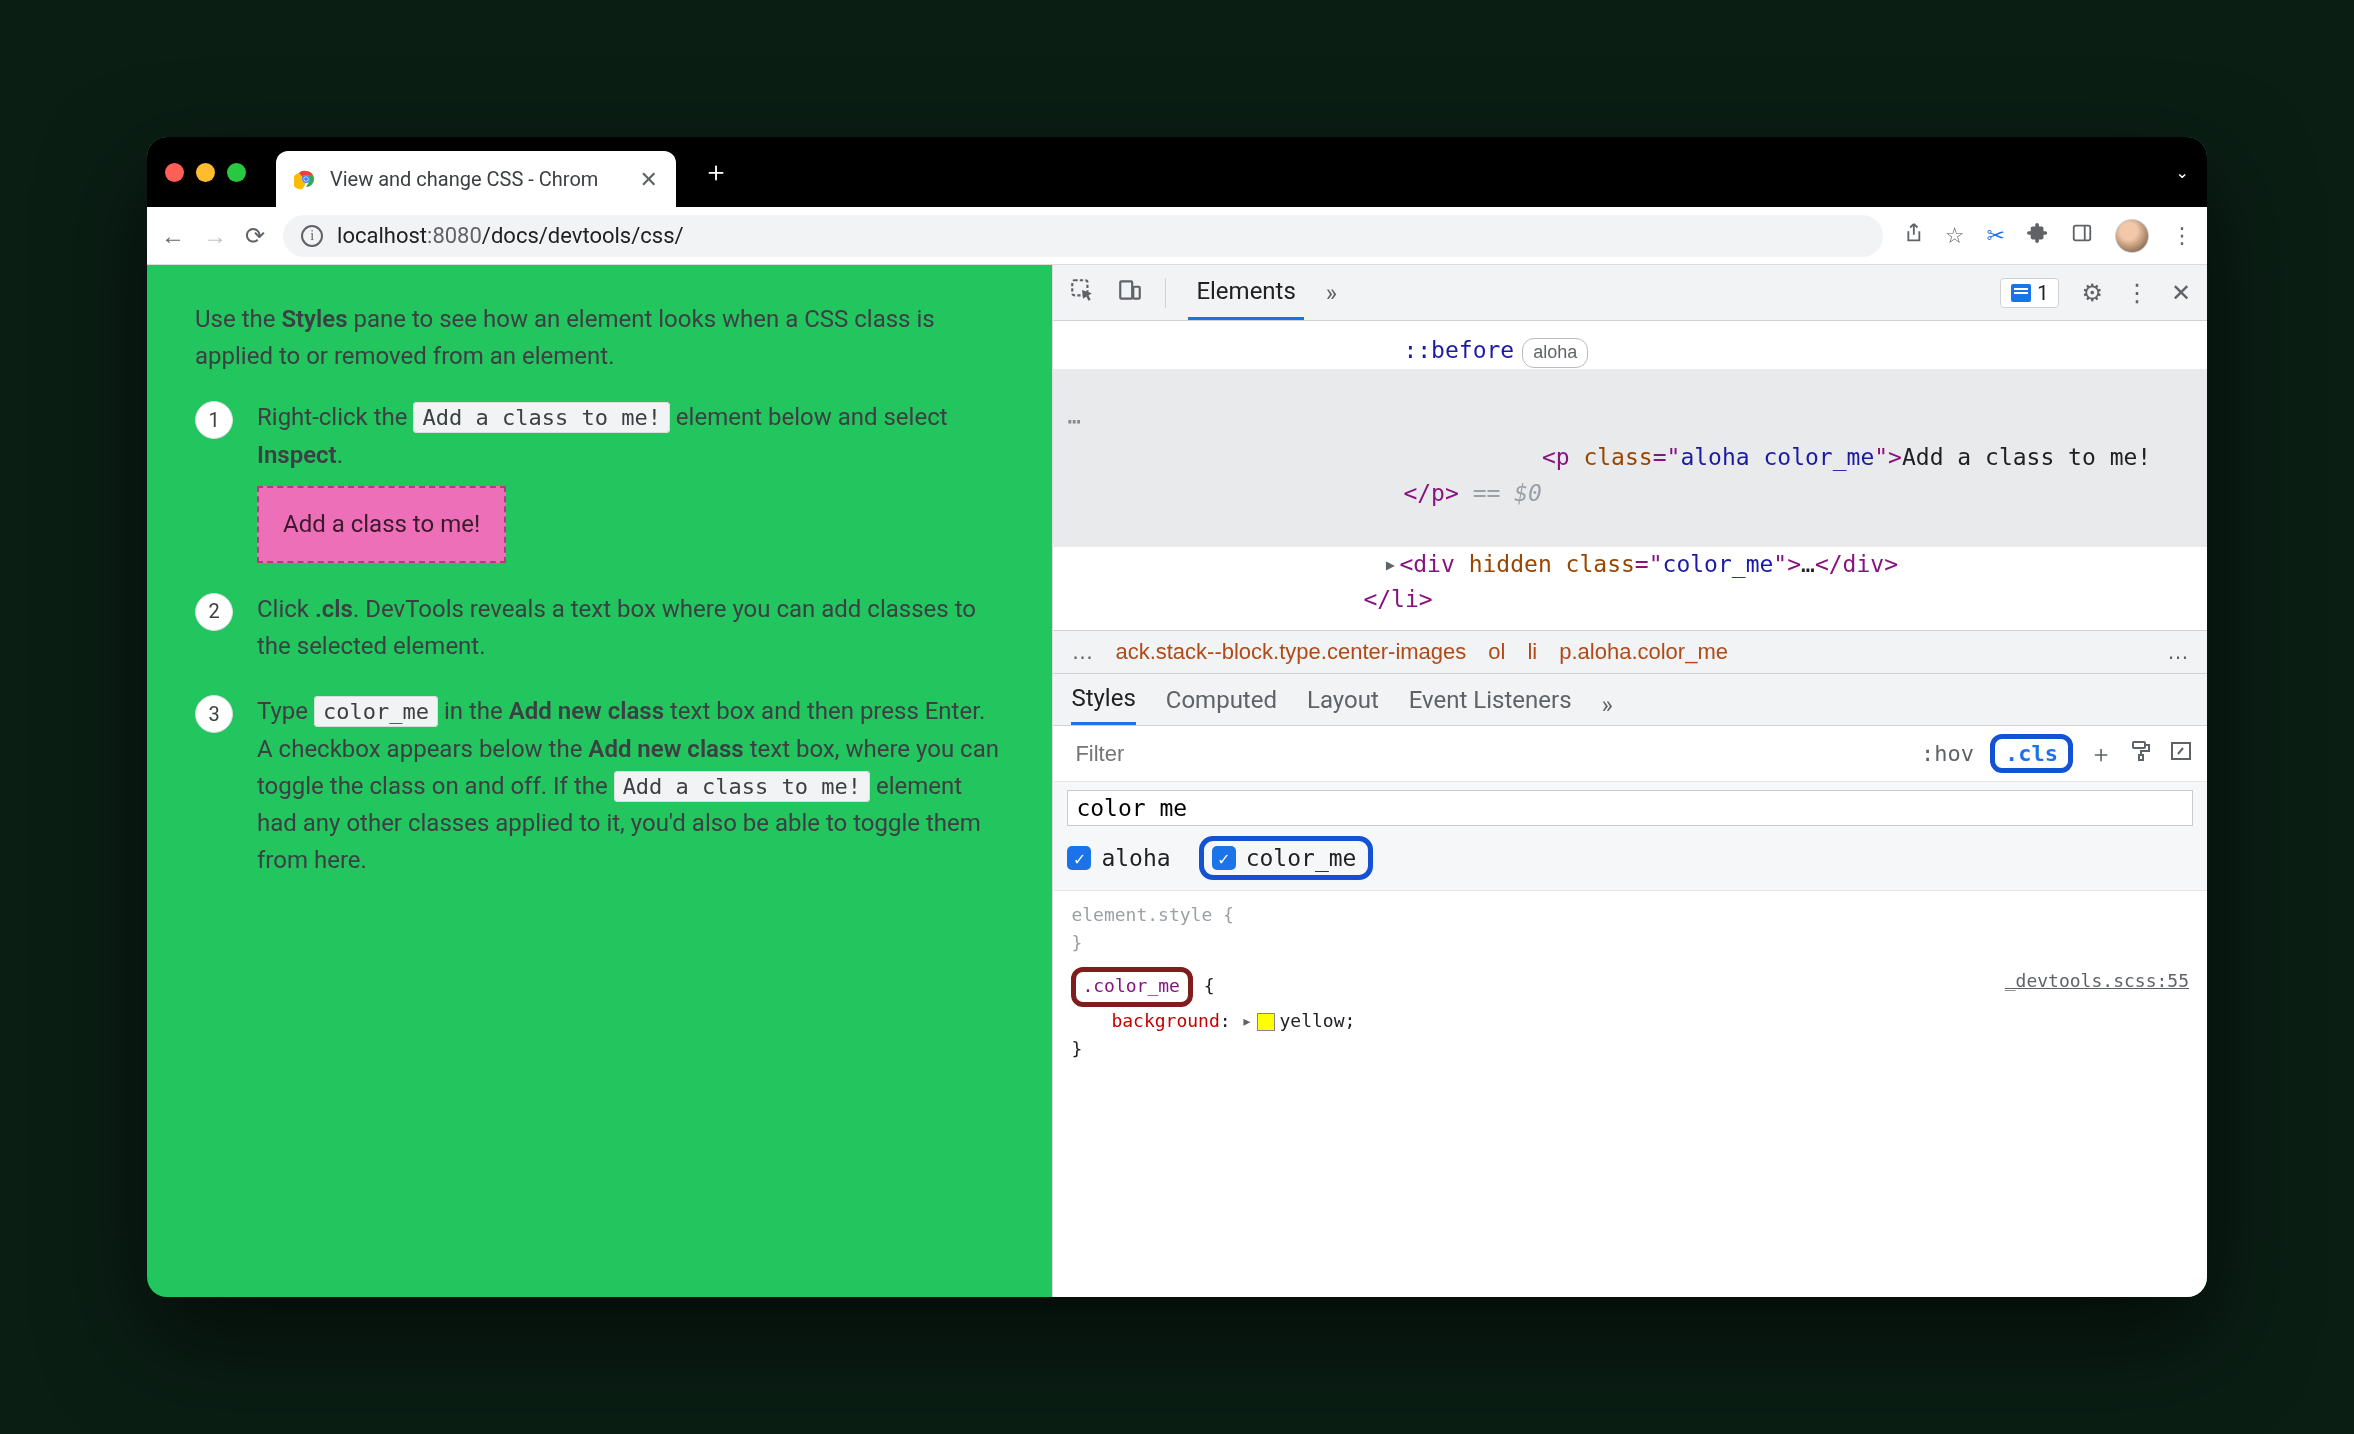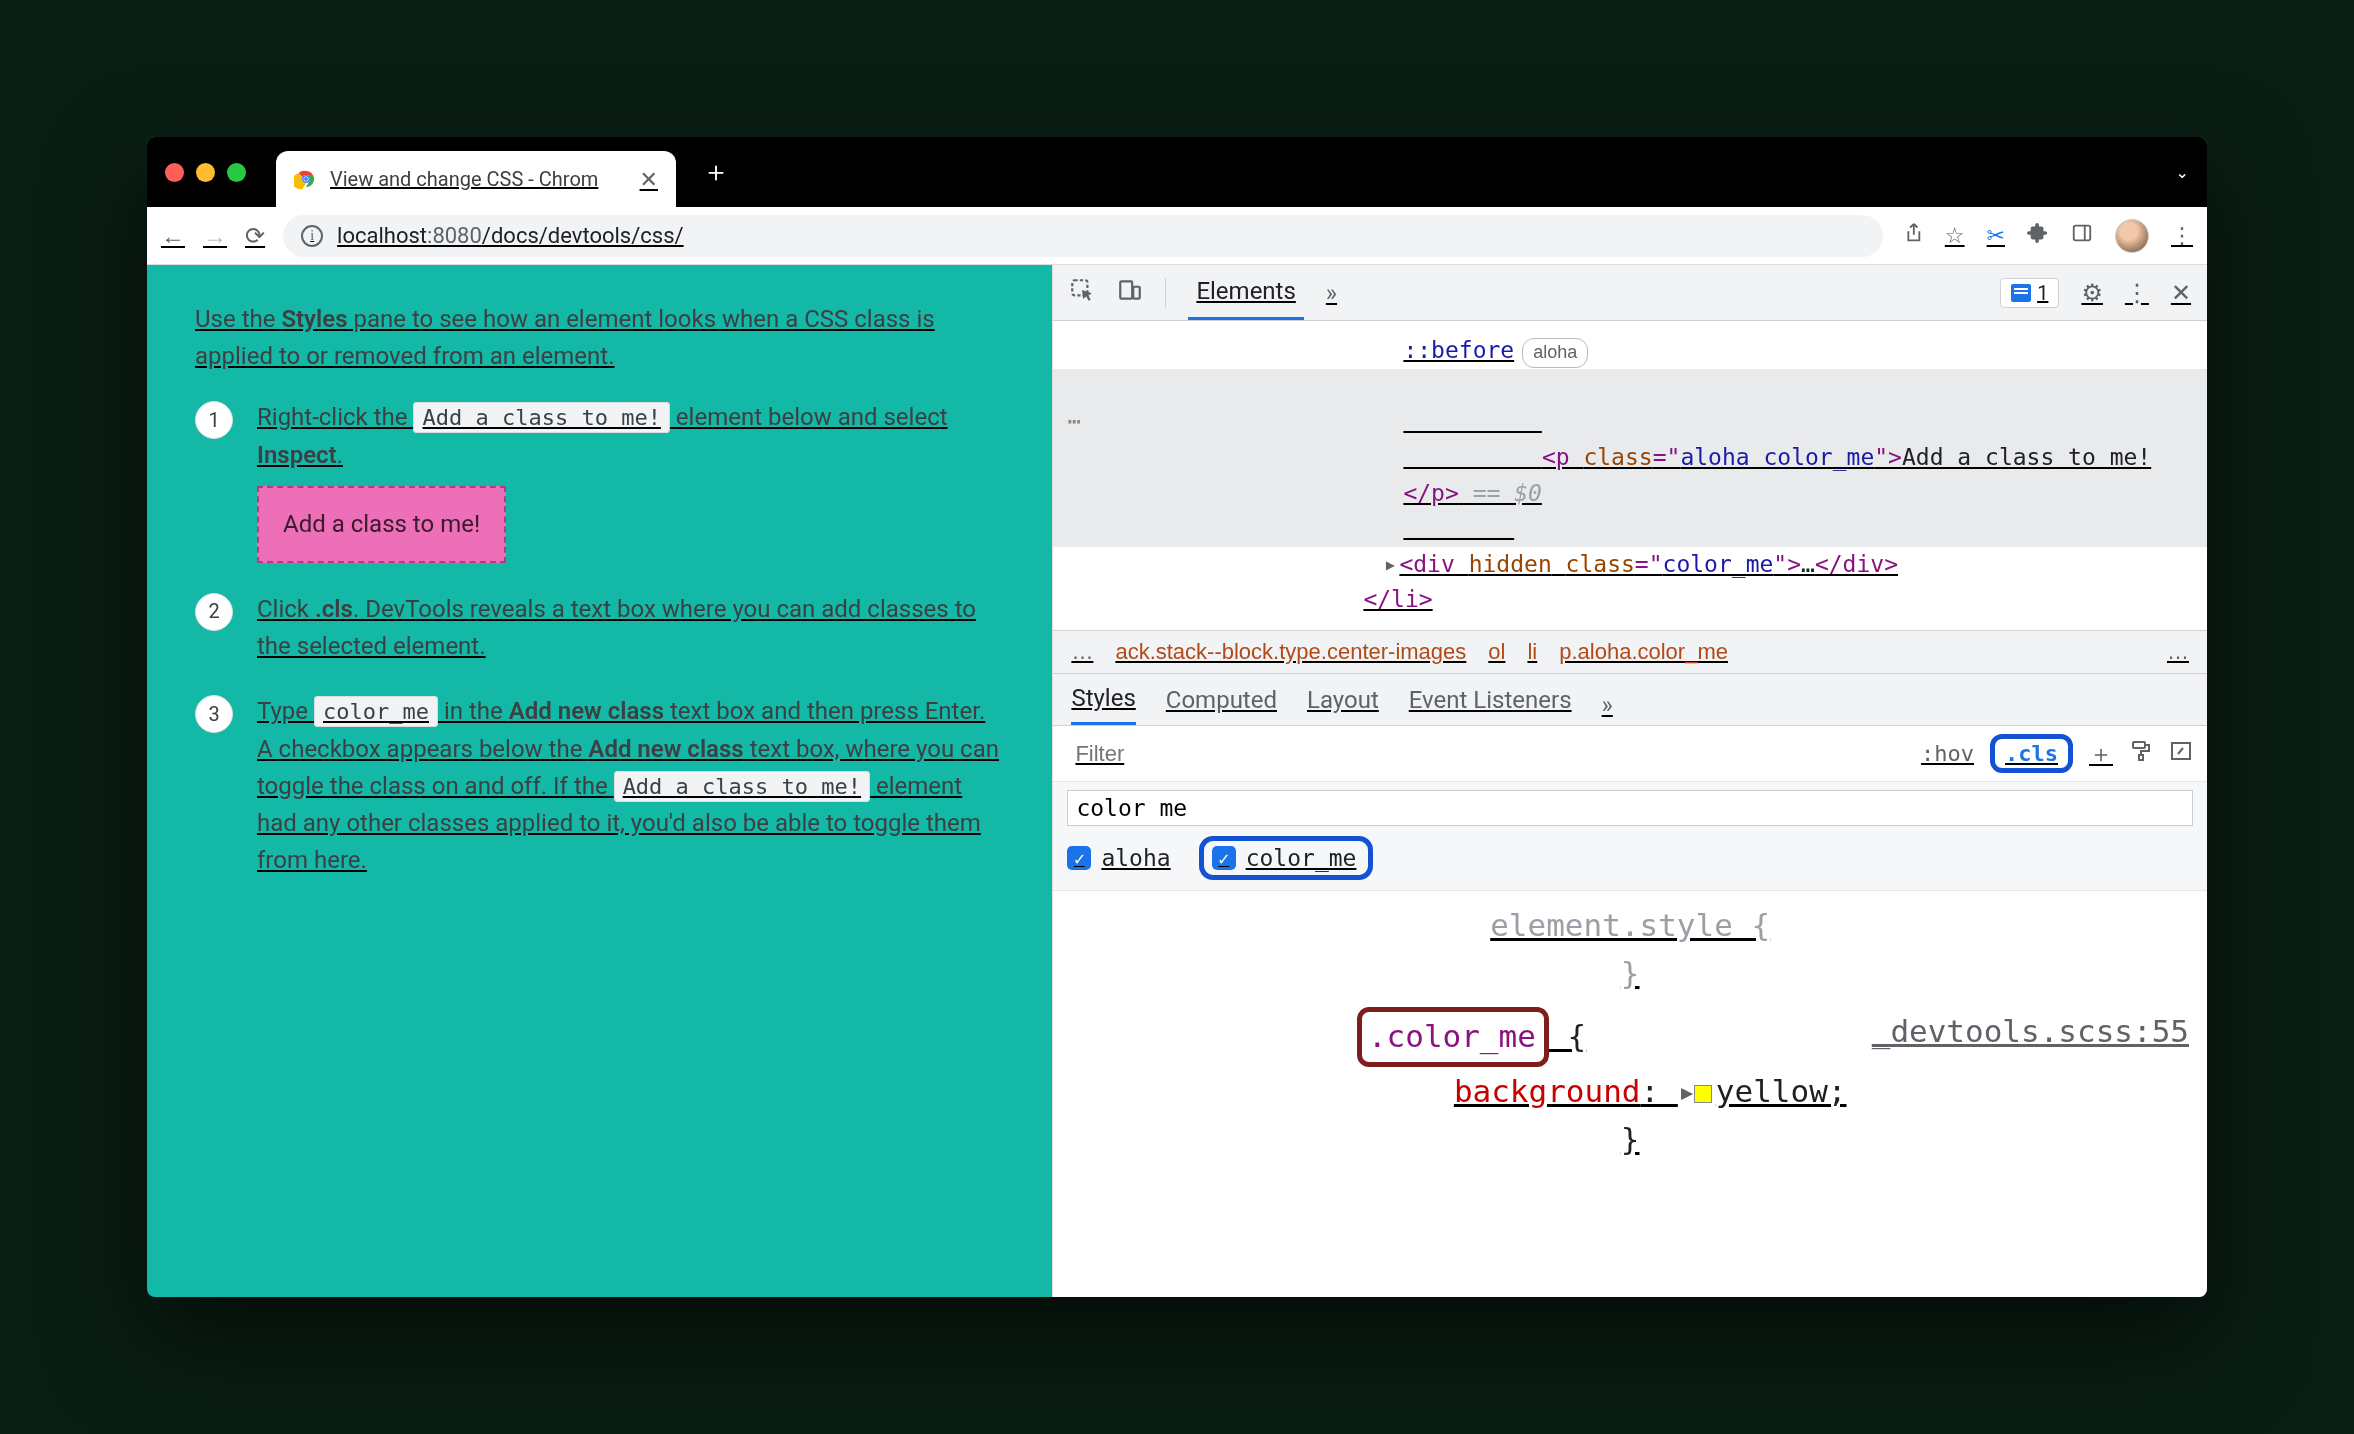--- a/index.html
+++ b/index.html
@@ -7,27 +7,26 @@
   body {
     font-family: -apple-system, BlinkMacSystemFont, "Segoe UI", Roboto, Arial, sans-serif;
     background: #0a1e14;
     display: flex;
     align-items: center;
     justify-content: center;
   }
   .window {
     width: 2060px;
     height: 1160px;
-    background: #14b8a6;
-    border-radius: 8px;
+    background: #22c55e;
+    border-radius: 20px;
     overflow: hidden;
     box-shadow: 0 40px 100px rgba(0,0,0,0.6);
     display: flex;
     flex-direction: column;
-    text-decoration: underline;
   }
   .titlebar {
     background: #000;
     height: 70px;
     display: flex;
     align-items: center;
     padding: 0 18px;
     gap: 14px;
   }
   .traffic { display: flex; gap: 12px; margin-right: 16px; }
@@ -221,22 +220,22 @@
     font-size: 23px;
     padding: 4px 8px;
     border: 1px solid #c9ccce;
     background: #fff;
   }
   .cls-checks { display: flex; align-items: center; gap: 28px; margin-top: 10px; font-family: "SF Mono", Menlo, monospace; font-size: 23px; }
   .chk { display: inline-flex; align-items: center; gap: 10px; }
   .chkbox { width: 24px; height: 24px; border-radius: 5px; background: #1a73e8; color: #fff; display: inline-flex; align-items: center; justify-content: center; font-size: 18px; }
   .chk-ring { border: 5px solid #1452d4; border-radius: 14px; padding: 4px 12px 4px 8px; }
   .rules {
-    font-family: "SF Mono", Menlo, monospace; font-size: 31px;
-    padding: 10px 18px; line-height: 1.55; text-align: center;
+    font-family: "SF Mono", Menlo, monospace; font-size: 18px;
+    padding: 10px 18px; line-height: 1.55;
   }
   .rules .sel-gray { color: #9aa0a6; }
   .rules .selector { color: #881280; }
   .rules .prop { color: #c80000; }
   .rules .swatch { display: inline-block; width: 18px; height: 18px; border: 1px solid #888; vertical-align: middle; margin-right: 4px; }
   .rules .swatch.purple { background: #7b1fa2; }
   .rules .swatch.yellow { background: #ffff00; }
   .rules .src { float: right; color: #5f6368; text-decoration: underline; }
   .sel-ring {
     border: 5px solid #7f1d1d; border-radius: 12px; padding: 0 8px 2px 6px; display: inline-block;

